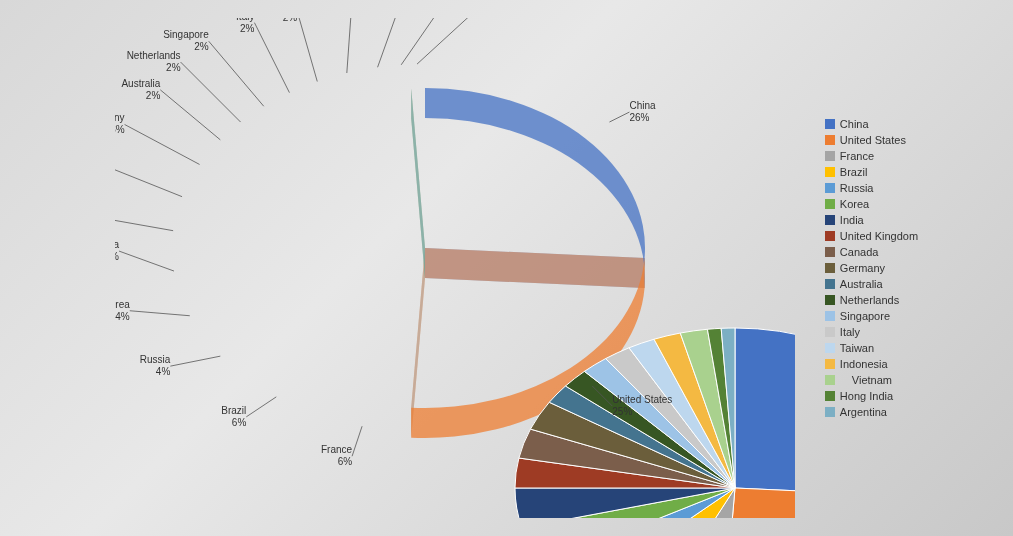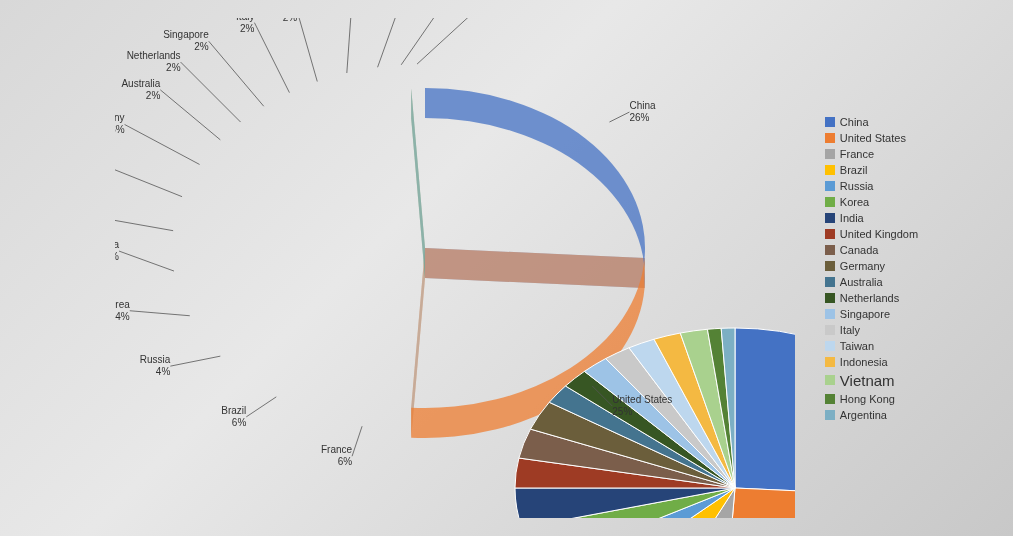--- a/index.html
+++ b/index.html
@@ -220,24 +220,24 @@
       <div class="legend-item">
         <div class="legend-color" style="background-color: rgb(189, 215, 238);"></div>
         <span style="font-size: 11px; color: rgb(51, 51, 51);">Taiwan</span>
       </div>
       <div class="legend-item">
         <div class="legend-color" style="background-color: rgb(244, 185, 66);"></div>
         <span style="font-size: 11px; color: rgb(51, 51, 51);">Indonesia</span>
       </div>
       <div class="legend-item">
         <div class="legend-color" style="background-color: rgb(169, 209, 142);"></div>
-        <span style="font-size: 15px; color: rgb(51, 51, 51);">Vietnam</span>
+        <span style="font-size: 11px; color: rgb(51, 51, 51); margin-left: 12px;">Vietnam</span>
       </div>
       <div class="legend-item">
         <div class="legend-color" style="background-color: rgb(84, 130, 53);"></div>
-        <span style="font-size: 11px; color: rgb(51, 51, 51);">Hong Kong</span>
+        <span style="font-size: 11px; color: rgb(51, 51, 51);">Hong India</span>
       </div>
       <div class="legend-item">
         <div class="legend-color" style="background-color: rgb(124, 175, 196);"></div>
         <span style="font-size: 11px; color: rgb(51, 51, 51);">Argentina</span>
       </div>
     </div>
 </div>
 
 </body></html>

